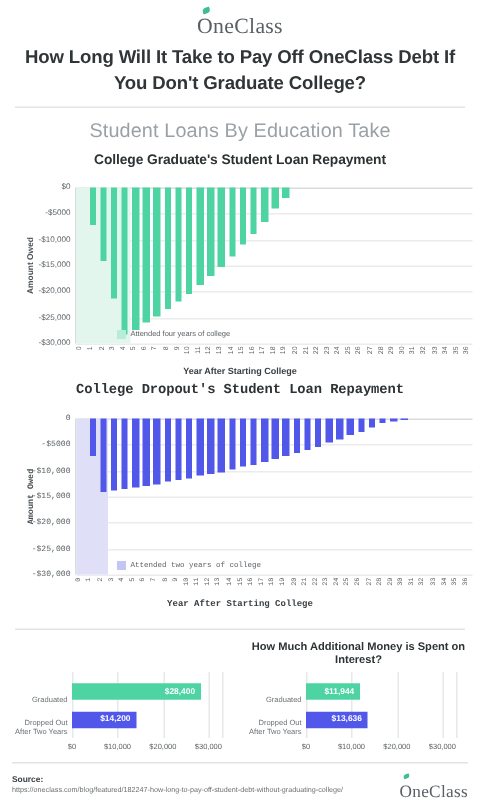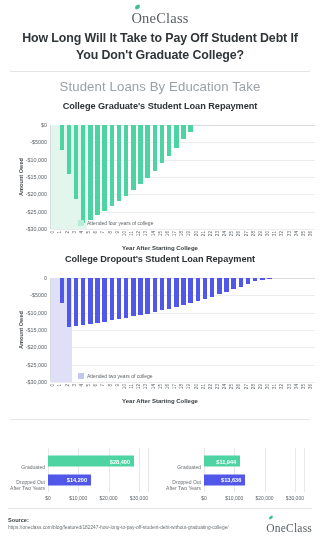--- a/index.html
+++ b/index.html
@@ -128,21 +128,21 @@
 
   <div class="brand-top">
     <div class="logo">
       <span class="o-wrap">
         <span class="leaf"></span>
         <span class="logo-text">OneClass</span>
       </span>
     </div>
   </div>
 
-  <div class="headline">How Long Will It Take to Pay Off Student Debt If You Don't Graduate College?</div>
+  <div class="headline">How Long Will It Take to Pay Off OneClass Debt If You Don't Graduate College?</div>
   <div class="rule"></div>
 
   <div class="section-title">Student Loans By Education Take</div>
 
   <div class="ts-block" id="ts0" style="position: absolute; top: 97px; left: 0px; width: 320px;">
     <div class="chart-title">College Graduate's Student Loan Repayment</div>
     <div class="ts-inner" id="ts0inner" style="height:132px;position:relative;">
       <div class="ylab" id="ts0ylab" style="top: 66px; left: 2px;">Amount Owed</div>
       <div class="yticks" id="ts0yticks" style="left: 0px; top: 14px; width: 47px;">
           <div class="ytick" style="top: 0px;">$0</div>
@@ -222,21 +222,21 @@
           <div class="xtick" style="left: 309.119px; top: 0px;">36</div>
         </div>
       <div class="legend" id="ts0legend" style="left: 78px; top: 109px;">
         <span class="sw g"></span>
         <span class="lt">Attended four years of college</span>
       </div>
       <div class="xlab" id="ts0xlab" style="top: 134px; left: 0px;">Year After Starting College</div>
     </div>
   </div>
 
-  <div class="ts-block" id="ts1" style="position: absolute; top: 250px; left: 0px; width: 320px;">
+  <div class="ts-block" id="ts1" style="position: absolute; top: 250px; left: 0px; width: 320px; font-family: Liberation Mono, monospace;">
     <div class="chart-title">College Dropout's Student Loan Repayment</div>
     <div class="ts-inner" id="ts1inner" style="height:132px;position:relative;">
       <div class="ylab" id="ts1ylab" style="top: 66px; left: 2px;">Amount Owed</div>
       <div class="yticks" id="ts1yticks" style="left: 0px; top: 14px; width: 47px;">
           <div class="ytick" style="top: 0px;">0</div>
           <div class="ytick" style="top: 17.3333px;">-$5000</div>
           <div class="ytick" style="top: 34.6667px;">-$10,000</div>
           <div class="ytick" style="top: 52px;">-$15,000</div>
           <div class="ytick" style="top: 69.3333px;">-$20,000</div>
           <div class="ytick" style="top: 86.6667px;">-$25,000</div>
@@ -348,20 +348,21 @@
       <div class="sum-cat" style="left: 8px; width: 37px; top: 466.7px; position: absolute;">Graduated</div>
       <div class="sum-cat" style="left: 8px; width: 37px; top: 485.18px; position: absolute;">Dropped Out After Two Years</div>
     </div>
   <div id="sum0ticks">
       <div class="sum-xtick" style="left: 48px; top: 495px;">$0</div>
       <div class="sum-xtick" style="left: 78.303px; top: 495px;">$10,000</div>
       <div class="sum-xtick" style="left: 108.606px; top: 495px;">$20,000</div>
       <div class="sum-xtick" style="left: 138.909px; top: 495px;">$30,000</div>
     </div>
 
+  <div class="sum-title" style="left:164px;width:150px;top:426px;">How Much Additional Money is Spent on Interest?</div>
   <div class="sum-plot" id="sum1" style="left:204px;top:448px;width:100px;height:44px;">
       <div class="sum-grid" style="left: 0px;"></div>
       <div class="sum-grid" style="left: 30.303px;"></div>
       <div class="sum-grid" style="left: 60.6061px;"></div>
       <div class="sum-grid" style="left: 90.9091px;"></div>
       <div class="sum-grid" style="left: 100px;"></div>
       <div class="sum-bar g" style="left: 0px; top: 13.2px; width: 36.1939px; height: 11px;">
         <span class="sum-val">$11,944</span>
       </div>
       <div class="sum-bar b" style="left: 0px; top: 31.68px; width: 41.3212px; height: 11px;">

